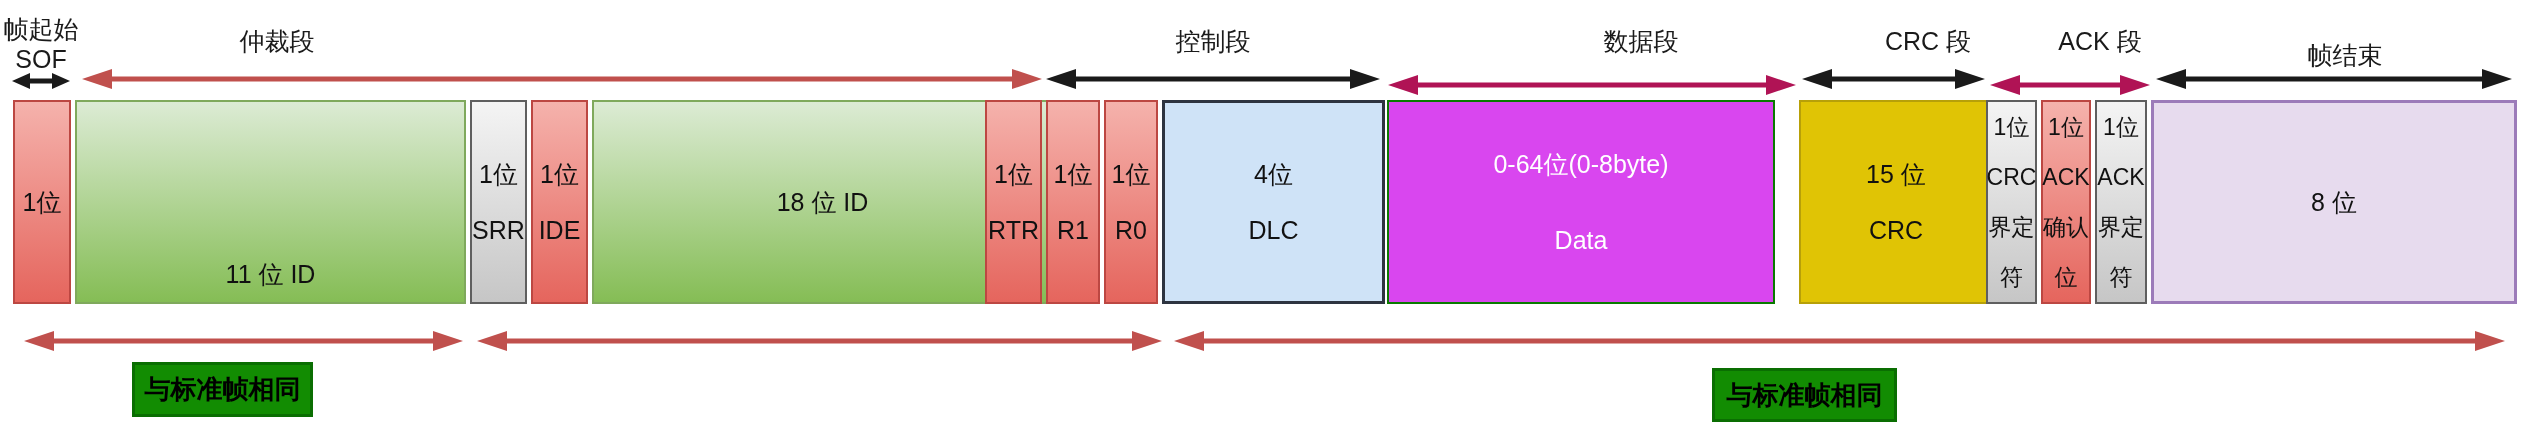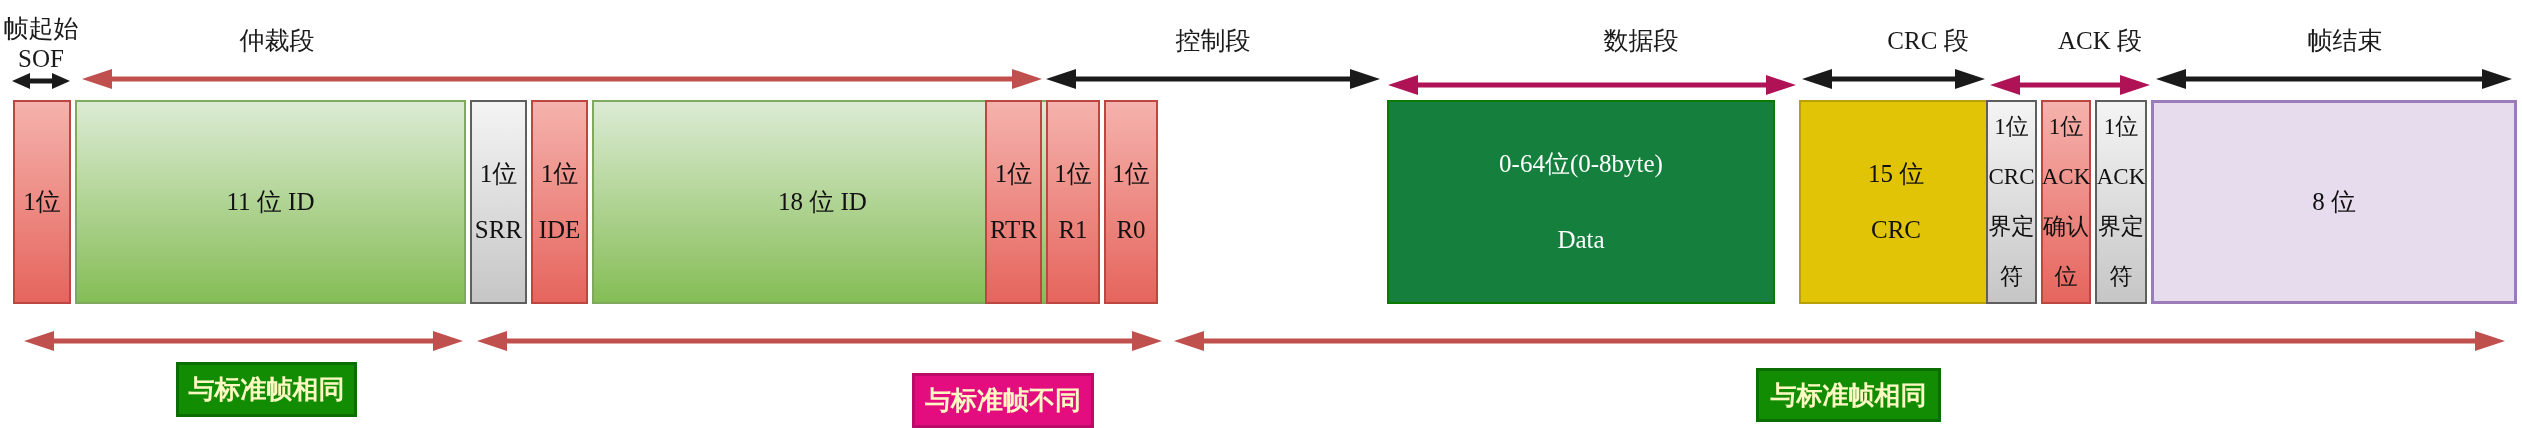--- a/index.html
+++ b/index.html
@@ -1,20 +1,20 @@
 <!DOCTYPE html>
 <html><head>
 <meta charset="utf-8">
 <style>
   html,body{margin:0;padding:0;background:#ffffff;}
   #diagram{
     position:relative;
     width:2522px;height:428px;
     background:#ffffff;
-    font-family:Liberation Serif, serif;
+    font-family:Liberation Sans, sans-serif;
     color:#111;
     overflow:hidden;
   }
   .top-label{
     position:absolute;
     transform:translateX(-50%);
     text-align:center;
     font-size:25px;
     line-height:30px;
     white-space:nowrap;
@@ -35,26 +35,25 @@
     line-height:56px;
     white-space:nowrap;
   }
   .field.compact{font-size:23px;line-height:50px;}
   .badge{
     position:absolute;
     box-sizing:border-box;
     display:flex;
     align-items:center;
     justify-content:center;
-    color:#fef9c3;
+    color:#000000;
     font-size:26px;
     font-weight:600;
     border:3px solid;
     white-space:nowrap;
-    margin-left:44px;
   }
   #arrow-layer{
     position:absolute;
     left:0;top:0;
     width:2522px;height:428px;
     pointer-events:none;
   }
 </style>
 </head>
 <body>
@@ -124,27 +123,27 @@
     </div>
     <div class="top-label" style="left: 1597px; top: 26px; margin-left: 44px;">
       <div>数据段</div>
     </div>
     <div class="top-label" style="left: 1928px; top: 26px;">
       <div>CRC 段</div>
     </div>
     <div class="top-label" style="left: 2100px; top: 26px;">
       <div>ACK 段</div>
     </div>
-    <div class="top-label" style="left: 2345px; top: 26px;">
+    <div class="top-label" style="left: 2345px; top: 40px;">
       <div>帧结束</div>
     </div>
     <div class="field" style="left: 13px; width: 58px; background: linear-gradient(rgb(245, 178, 172), rgb(229, 101, 93)); border-color: rgb(188, 71, 66); border-width: 2px;">
       <div>1位</div>
     </div>
-    <div class="field" style="left: 75px; width: 391px; background: linear-gradient(rgb(220, 235, 212), rgb(133, 189, 85)); border-color: rgb(127, 169, 92); border-width: 2px;">
+    <div class="field" style="left: 75px; width: 391px; background: linear-gradient(rgb(220, 235, 212), rgb(133, 189, 85)); border-color: rgb(127, 169, 92); border-width: 2px; justify-content: flex-end;">
       <div>11 位 ID</div>
     </div>
     <div class="field" style="left: 470px; width: 57px; background: linear-gradient(rgb(244, 244, 244), rgb(198, 198, 198)); border-color: rgb(95, 95, 95); border-width: 2px;">
       <div>1位</div>
       <div>SRR</div>
     </div>
     <div class="field" style="left: 531px; width: 57px; background: linear-gradient(rgb(245, 178, 172), rgb(229, 101, 93)); border-color: rgb(188, 71, 66); border-width: 2px;">
       <div>1位</div>
       <div>IDE</div>
     </div>
@@ -156,21 +155,25 @@
       <div>RTR</div>
     </div>
     <div class="field" style="left: 1046px; width: 54px; background: linear-gradient(rgb(245, 178, 172), rgb(229, 101, 93)); border-color: rgb(188, 71, 66); border-width: 2px;">
       <div>1位</div>
       <div>R1</div>
     </div>
     <div class="field" style="left: 1104px; width: 54px; background: linear-gradient(rgb(245, 178, 172), rgb(229, 101, 93)); border-color: rgb(188, 71, 66); border-width: 2px;">
       <div>1位</div>
       <div>R0</div>
     </div>
-    <div class="field" style="left: 1387px; width: 388px; background: #15803d; border-color: rgb(10, 122, 0); border-width: 2px; color: rgb(255, 255, 255); gap: 20px;">
+    <div class="field" style="left: 1162px; width: 223px; background: rgb(207, 227, 247); border-color: rgb(46, 52, 64); border-width: 3px;">
+      <div>4位</div>
+      <div>DLC</div>
+    </div>
+    <div class="field" style="left: 1387px; width: 388px; background: #d946ef; border-color: rgb(10, 122, 0); border-width: 2px; color: rgb(255, 255, 255); gap: 20px;">
       <div>0-64位(0-8byte)</div>
       <div>Data</div>
     </div>
     <div class="field" style="left: 1799px; width: 194px; background: rgb(224, 196, 5); border-color: rgb(183, 160, 8); border-width: 2px;">
       <div>15 位</div>
       <div>CRC</div>
     </div>
     <div class="field compact" style="left: 1986px; width: 51px; background: linear-gradient(rgb(244, 244, 244), rgb(198, 198, 198)); border-color: rgb(95, 95, 95); border-width: 2px;">
       <div>1位</div>
       <div>CRC</div>
@@ -188,19 +191,16 @@
       <div>ACK</div>
       <div>界定</div>
       <div>符</div>
     </div>
     <div class="field" style="left: 2151px; width: 366px; background: rgb(231, 219, 238); border-color: rgb(156, 123, 185); border-width: 3px;">
       <div>8 位</div>
     </div>
     <div class="badge" style="left: 132px; top: 362px; width: 181px; height: 55px; background: rgb(18, 140, 2); border-color: rgb(10, 110, 2);">
       <div>与标准帧相同</div>
     </div>
-    <div class="badge" style="left: 868px; top: 373px; width: 182px; height: 55px; background: rgb(227, 13, 127); border-color: rgb(188, 10, 105);">
-      <div>与标准帧不同</div>
-    </div>
     <div class="badge" style="left: 1712px; top: 368px; width: 185px; height: 54px; background: rgb(18, 140, 2); border-color: rgb(10, 110, 2);">
       <div>与标准帧相同</div>
     </div>
   </div>
 
 </body></html>

